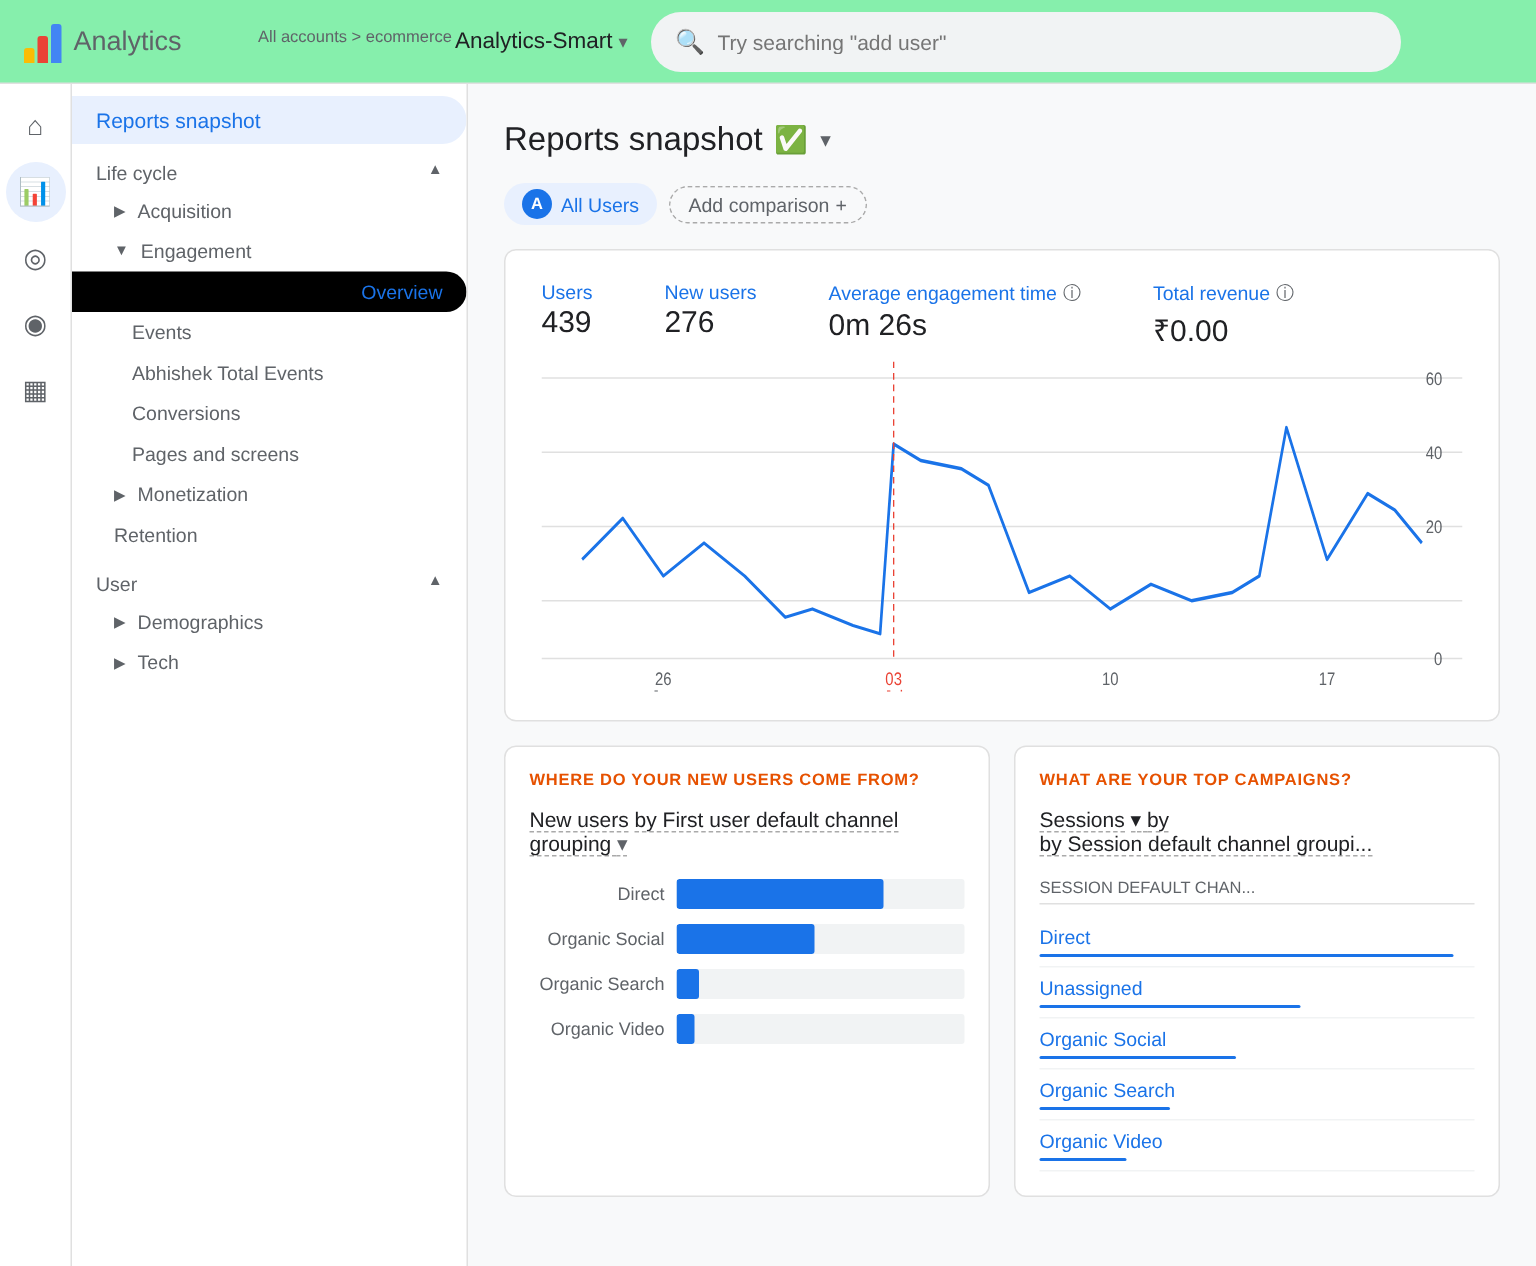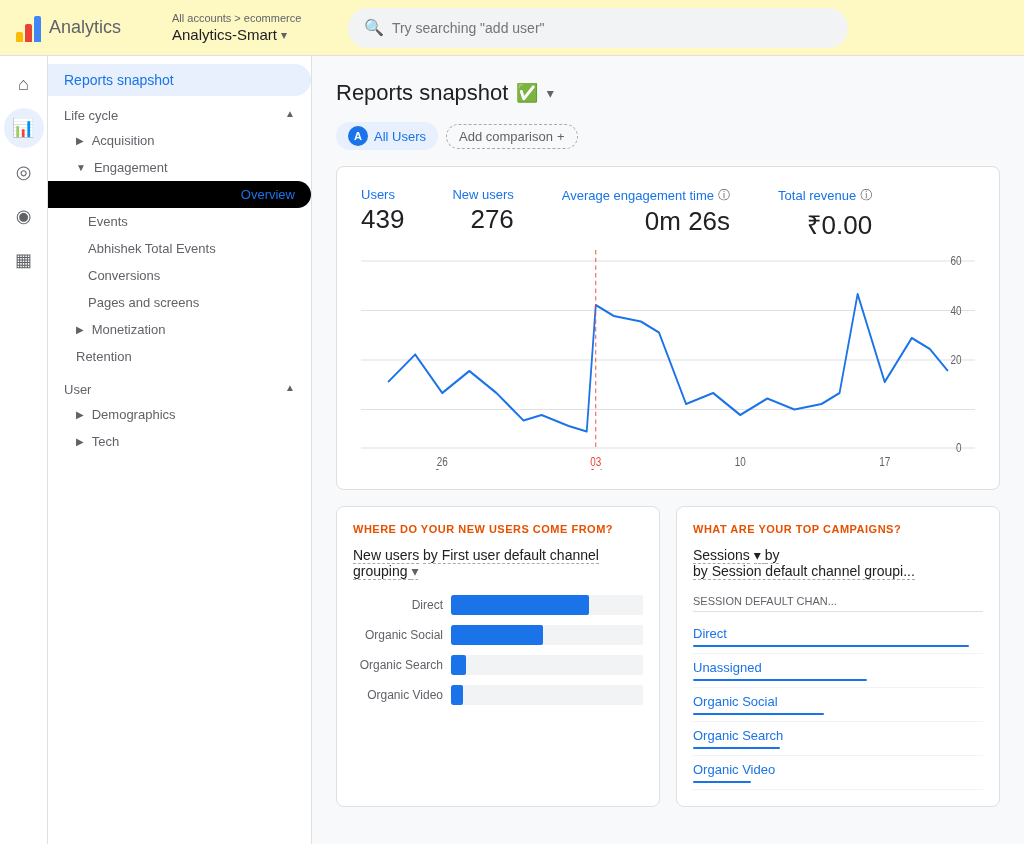--- a/index.html
+++ b/index.html
@@ -1,28 +1,28 @@
 <!DOCTYPE html>
 <html><head>
   <meta charset="utf-8">
   <style>
     * { box-sizing: border-box; margin: 0; padding: 0; }
     body { font-family: 'Google Sans', Arial, sans-serif; font-size: 13px; background: #f8f9fa; color: #202124; display: flex; flex-direction: column; height: 844px; overflow: hidden; }
 
     
     .top-header {
-      display: flex; align-items: center; background: #fef9c3;
+      display: flex; align-items: center; background: #86efac;
       padding: 0 16px; height: 56px; border-bottom: 1px solid #e0e0e0;
       flex-shrink: 0; gap: 16px;
     }
     .logo-area { display: flex; align-items: center; gap: 8px; min-width: 140px; }
     .logo-bars { display: flex; align-items: flex-end; gap: 2px; height: 28px; }
     .logo-bar { width: 7px; border-radius: 2px 2px 0 0; }
     .logo-title { font-size: 18px; font-weight: 400; color: #5f6368; }
-    .breadcrumb-area { display: flex; flex-direction: column; gap: 2px; min-width: 160px; }
+    .breadcrumb-area { display: flex; flex-direction: row; gap: 2px; min-width: 160px; }
     .breadcrumb-top { font-size: 11px; color: #5f6368; }
     .breadcrumb-main { display: flex; align-items: center; gap: 4px; font-size: 15px; font-weight: 500; color: #202124; cursor: pointer; }
     .chevron-icon { font-size: 12px; color: #5f6368; }
     .search-bar {
       flex: 1; display: flex; align-items: center; background: #f1f3f4;
       border-radius: 24px; padding: 0 16px; height: 40px; gap: 8px; max-width: 500px;
     }
     .search-icon { color: #5f6368; font-size: 16px; }
     .search-input { border: none; background: transparent; font-size: 14px; color: #202124; outline: none; width: 100%; }
 
@@ -88,21 +88,21 @@
     
     .stats-card {
       background: #fff; border-radius: 8px; border: 1px solid #e0e0e0; margin-bottom: 16px; overflow: hidden;
     }
     .stats-row {
       display: flex; align-items: flex-start; padding: 20px 24px 8px 24px; gap: 48px;
     }
     .stat-item { display: flex; flex-direction: column; }
     .stat-label { font-size: 13px; color: #1a73e8; font-weight: 500; display: flex; align-items: center; gap: 4px; }
     .stat-label .info-icon { color: #5f6368; font-size: 12px; cursor: pointer; }
-    .stat-value { font-size: 26px; font-weight: 400; color: #202124; margin-top: 2px; text-align: right; }
+    .stat-value { font-size: 20px; font-weight: 400; color: #202124; margin-top: 2px; }
 
     
     .chart-container { padding: 0 24px 16px 24px; position: relative; }
     .chart-svg { width: 100%; height: 220px; }
 
     
     .bottom-sections { display: flex; gap: 16px; }
     .section-card {
       background: #fff; border-radius: 8px; border: 1px solid #e0e0e0; flex: 1; overflow: hidden; padding: 16px;
     }

